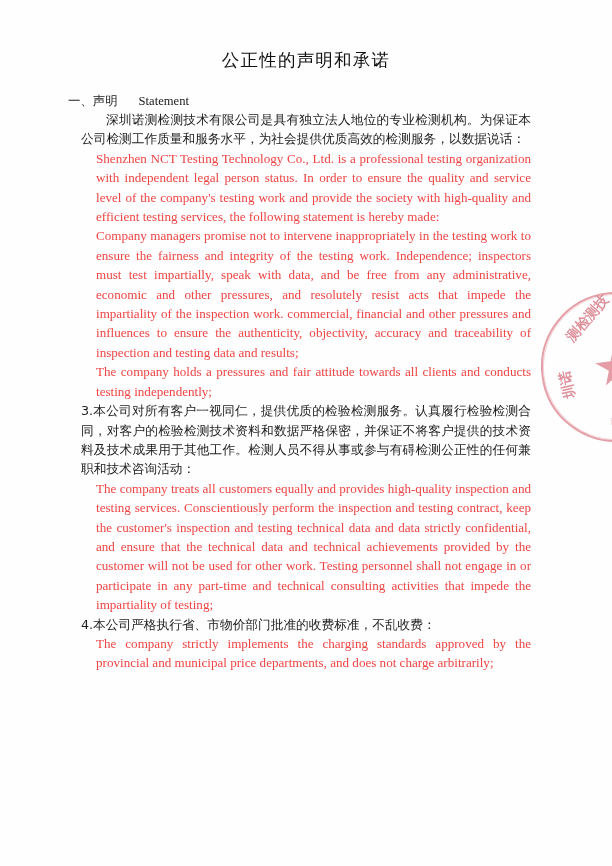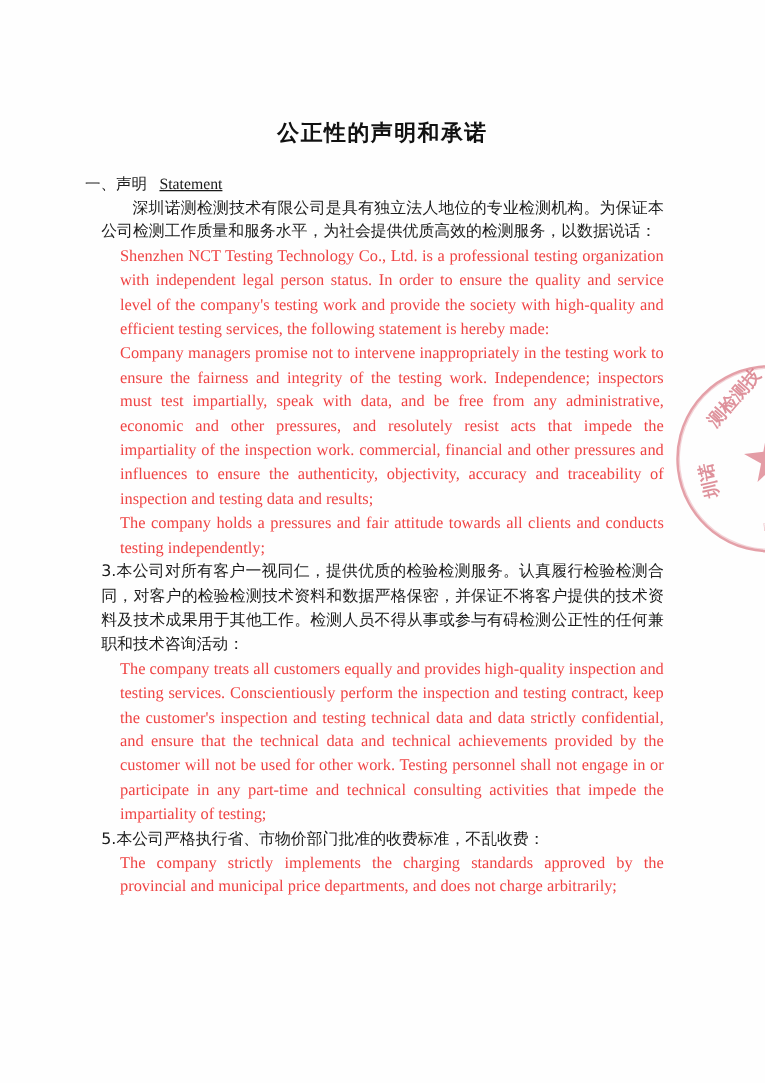--- a/index.html
+++ b/index.html
@@ -19,24 +19,24 @@
   .content {
     position: absolute;
     left: 81px;
     top: 0;
     width: 450px;
   }
 
   .title-cn {
     text-align: center;
     font-family: "DejaVu Sans", "Liberation Sans", sans-serif;
-    font-weight: bold;
+    font-weight: normal;
     font-size: 17.5px;
     letter-spacing: 1.2px;
-    margin-top: 94px;
+    margin-top: 48px;
     color: #111;
   }
   .title-en {
     text-align: center;
     font-family: "Liberation Serif", "DejaVu Serif", serif;
     font-weight: bold;
     font-size: 15.5px;
     margin-top: 22px;
     color: #111;
   }
@@ -48,22 +48,21 @@
     white-space: nowrap;
     margin-left: -13px;
     color: #1a1a1a;
   }
   .section-head .cn-label {
     font-family: "DejaVu Sans", "Liberation Sans", sans-serif;
   }
   .section-head .en-label {
     font-family: "Liberation Serif", "DejaVu Serif", serif;
     font-size: 12.6px;
-    margin-left: 10px;
-    text-decoration: underline;
+    margin-left: 21px;
   }
 
   
   p.cn {
     font-family: "DejaVu Sans", "Liberation Sans", sans-serif;
     font-size: 12.7px;
     line-height: 19.4px;
     text-align: justify;
     text-justify: inter-character;
     margin: 0;
@@ -166,21 +165,21 @@
     <div class="blk">
       <p class="en">The company holds a pressures and fair attitude towards all clients and conducts testing independently;</p>
     </div>
 
     <div class="blk">
       <p class="cn">3.本公司对所有客户一视同仁，提供优质的检验检测服务。认真履行检验检测合同，对客户的检验检测技术资料和数据严格保密，并保证不将客户提供的技术资料及技术成果用于其他工作。检测人员不得从事或参与有碍检测公正性的任何兼职和技术咨询活动：</p>
       <p class="en">The company treats all customers equally and provides high-quality inspection and testing services. Conscientiously perform the inspection and testing contract, keep the customer's inspection and testing technical data and data strictly confidential, and ensure that the technical data and technical achievements provided by the customer will not be used for other work. Testing personnel shall not engage in or participate in any part-time and technical consulting activities that impede the impartiality of testing;</p>
     </div>
 
     <div class="blk">
-      <p class="cn">5.本公司严格执行省、市物价部门批准的收费标准，不乱收费：</p>
+      <p class="cn">4.本公司严格执行省、市物价部门批准的收费标准，不乱收费：</p>
       <p class="en">The company strictly implements the charging standards approved by the provincial and municipal price departments, and does not charge arbitrarily;</p>
     </div>
 
   </div>
 
   <div class="seal">
     <div class="seal-inner"></div>
     <div class="seal-star"></div>
     <div class="seal-text">
       <span style="transform: rotate(-42deg) translate(-10px,-62px);">测检测技</span>

